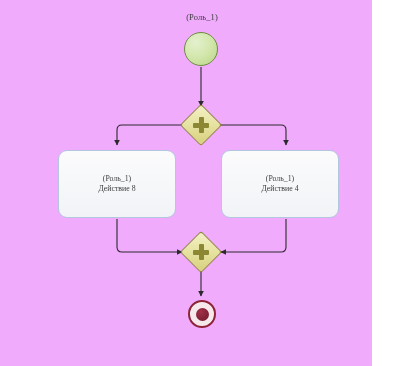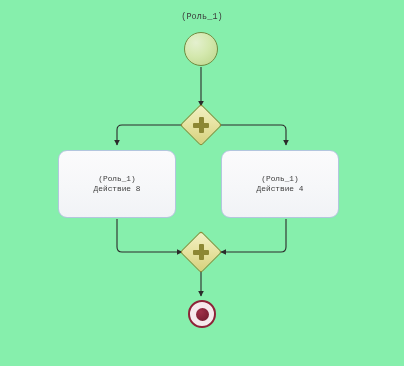--- a/index.html
+++ b/index.html
@@ -2,25 +2,25 @@
 <html><head>
 <meta charset="utf-8">
 <style>
   html, body {
     margin: 0;
     padding: 0;
     background: #ffffff;
   }
   #canvas {
     position: relative;
-    width: 404px;
+    width: 372px;
     height: 366px;
-    background: #86efac;
+    background: #f0abfc;
     overflow: hidden;
-    font-family: Liberation Mono, monospace;
+    font-family: Liberation Serif, serif;
   }
   #edges {
     position: absolute;
     left: 0;
     top: 0;
     width: 404px;
     height: 366px;
     pointer-events: none;
   }
   .node {

